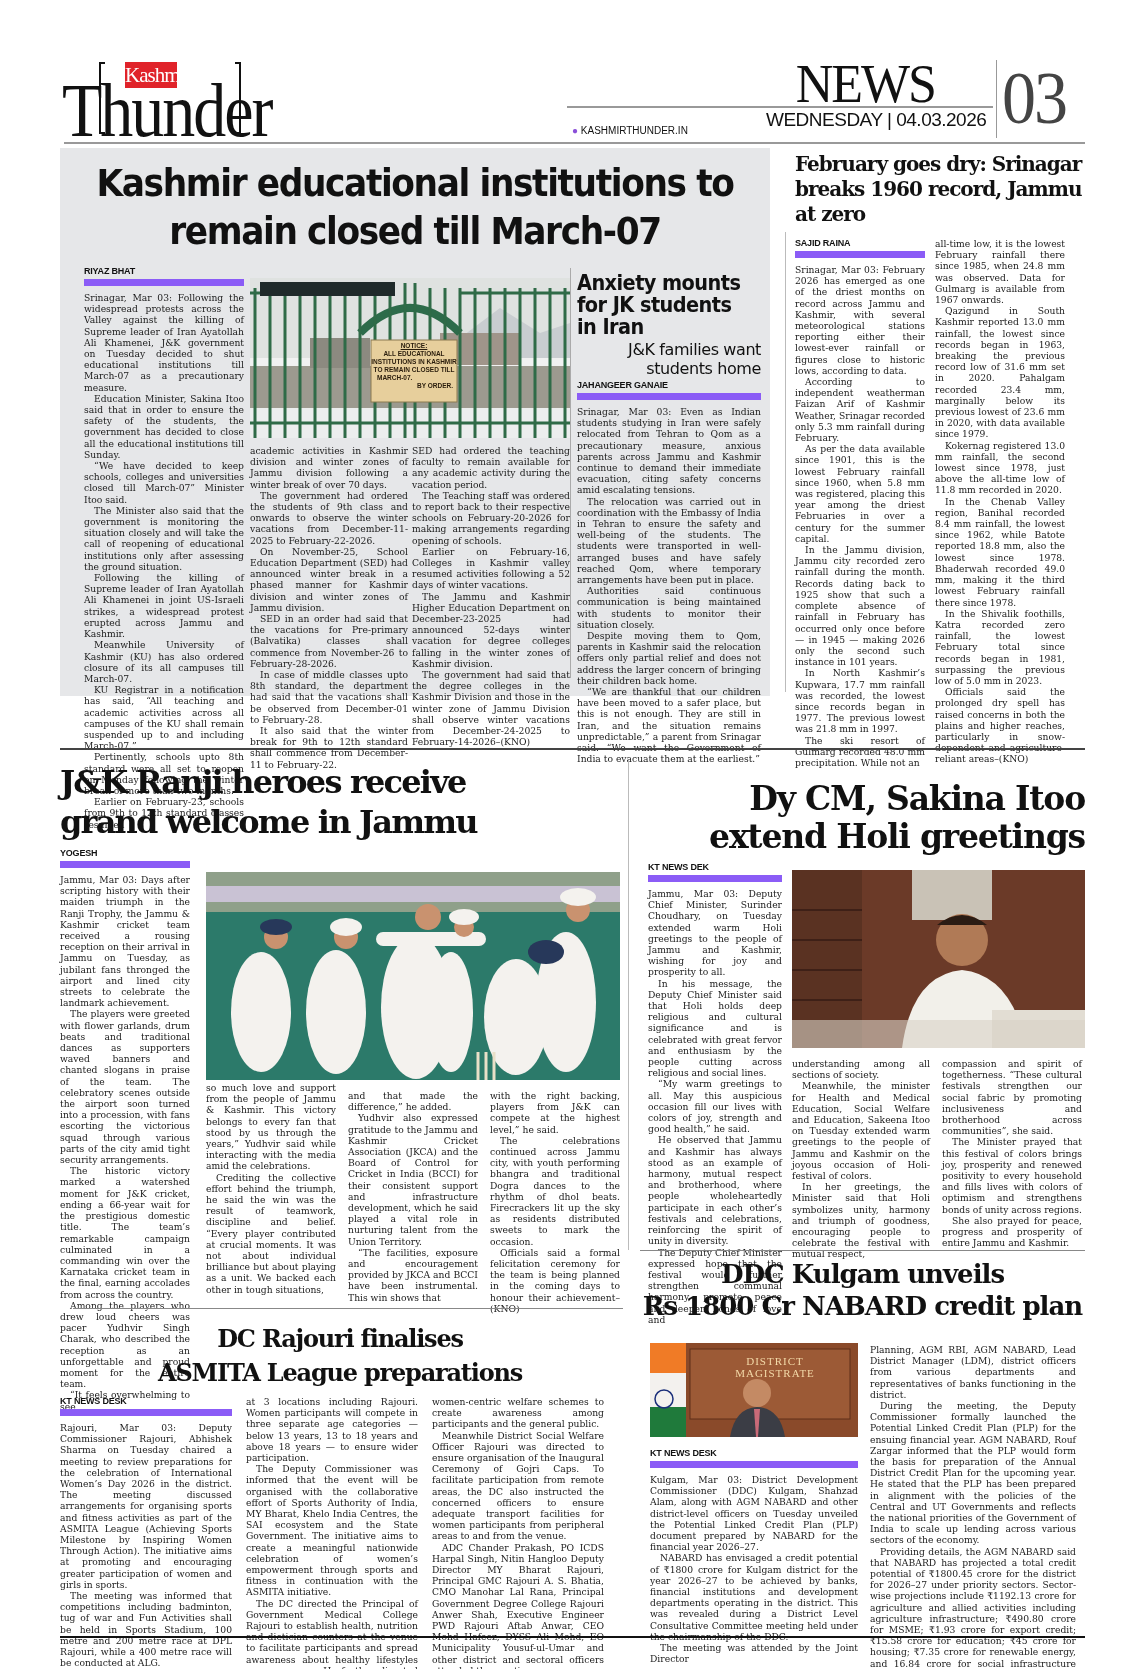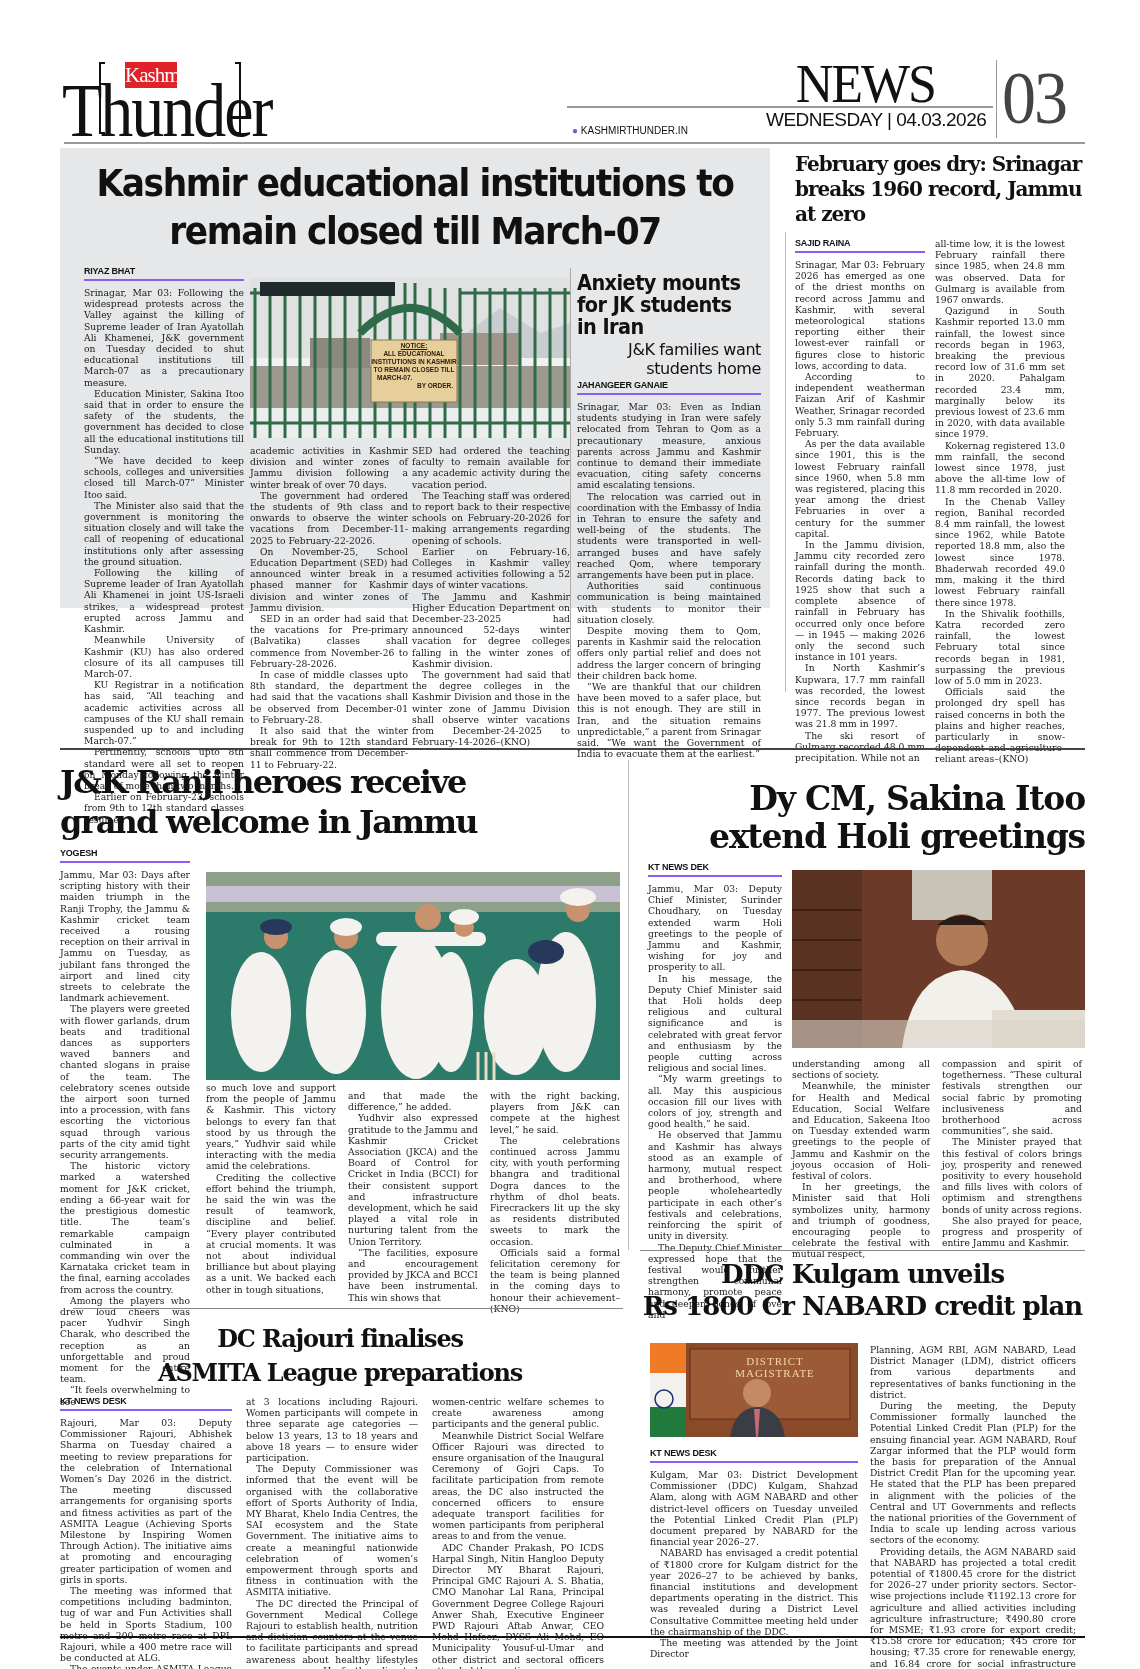--- a/index.html
+++ b/index.html
@@ -1,21 +1,21 @@
 <!DOCTYPE html>
 <html><head>
 <meta charset="utf-8">
 <style>
   html, body { margin:0; padding:0; background:#fff; }
   body { width:1140px; height:1669px; position:relative; overflow:hidden; font-family:"Liberation Serif", serif; color:#111; }
   .abs { position:absolute; }
   .body-text { font-family:"DejaVu Serif", serif; font-size:9.2px; line-height:11.2px; text-align:justify; color:#1a1a1a; hyphens:auto; }
   .body-text p { margin:0; text-indent:10px; }
   .body-text p.first { text-indent:0; }
-  .byline { font-family:"Liberation Sans", sans-serif; font-weight:bold; font-size:9px; letter-spacing:-0.2px; border-bottom:2px solid #8b5cf6; padding-bottom:3px; margin-bottom:6px; }
+  .byline { font-family:"Liberation Sans", sans-serif; font-weight:bold; font-size:9px; letter-spacing:-0.2px; border-bottom:7px solid #8b5cf6; padding-bottom:3px; margin-bottom:6px; }
   .serif-head { font-family:"DejaVu Serif", serif; font-weight:bold; color:#111; letter-spacing:-1px; }
   .sans-head { font-family:"DejaVu Sans", sans-serif; font-weight:bold; color:#111; }
   .photo { overflow:hidden; }
   .rule { background:#444; height:2px; }
 </style>
 </head>
 <body>
 
 <div class="abs" style="left:60px; top:60px; width:1025px; height:100px;">
   <div class="abs" style="left:4px; top:2px; width:260px; height:80px;">
@@ -39,21 +39,21 @@
     <span>KASHMIRTHUNDER.IN</span>
   </div>
   <div class="abs" style="left:706px; top:48px; font-family:'Liberation Sans',sans-serif; font-size:19px; line-height:24px; letter-spacing:-0.5px;">
     <span>WEDNESDAY</span>
     <span> | </span>
     <span>04.03.2026</span>
   </div>
   <div class="abs" style="left:4px; top:82px; width:1021px; height:2px; background:#999;"></div>
 </div>
 
-<div class="abs" style="left:60px; top:148px; width:710px; height:460px; background:#e6e7e9;">
+<div class="abs" style="left:60px; top:148px; width:710px; height:548px; background:#e6e7e9;">
   <div class="abs sans-head" style="left:0; top:12px; width:710px; text-align:center; font-size:37px; line-height:48px; letter-spacing:-1.5px; transform:scaleX(0.93);">
     <div>Kashmir educational institutions to</div>
     <div>remain closed till March-07</div>
   </div>
 
   <div class="abs" style="left:24px; top:118px; width:160px;">
     <div class="byline">RIYAZ BHAT</div>
     <div class="body-text">
         <p class="first">Srinagar, Mar 03: Following the widespread protests across the Valley against the killing of Supreme leader of Iran Ayatollah Ali Khamenei, J&amp;K government on Tuesday decided to shut educational institutions till March-07 as a precautionary measure.</p>
         <p>Education Minister, Sakina Itoo said that in order to ensure the safety of the students, the government has decided to close all the educational institutions till Sunday.</p>

